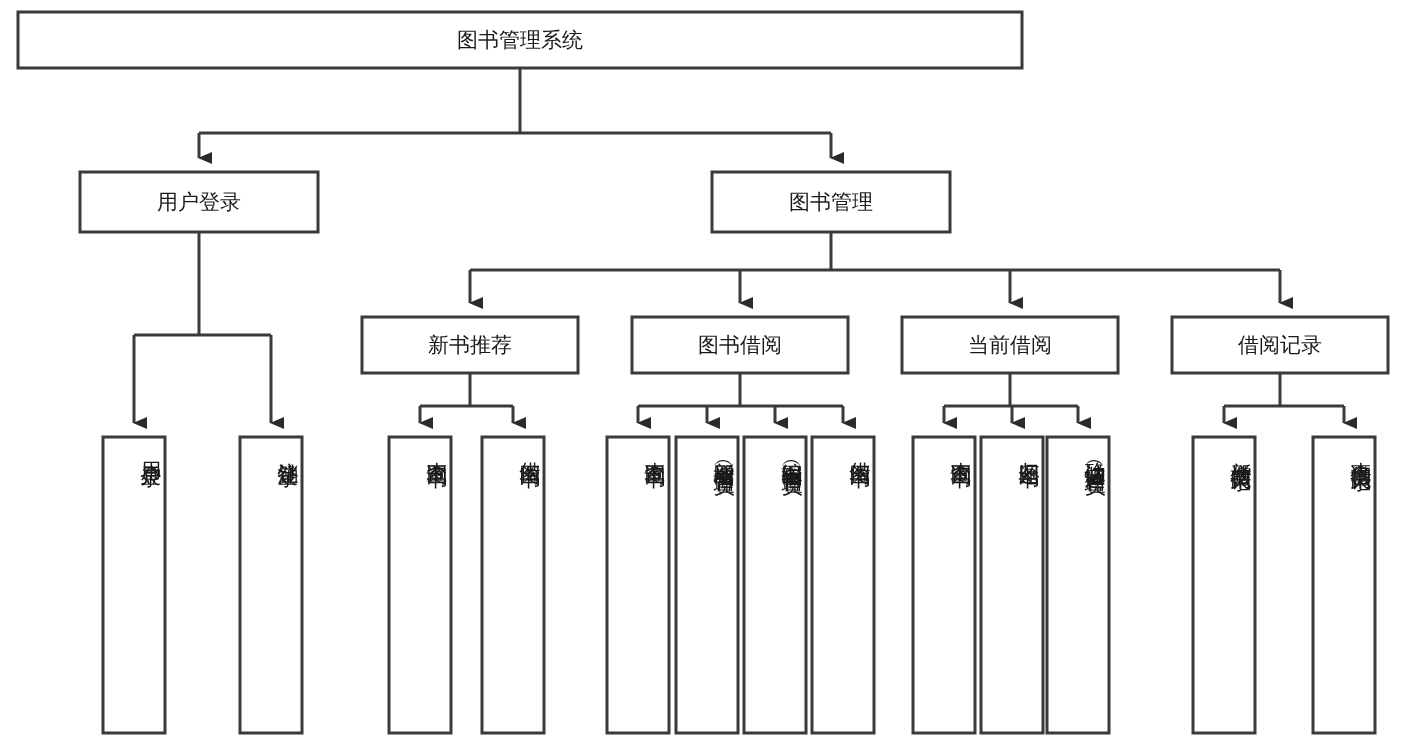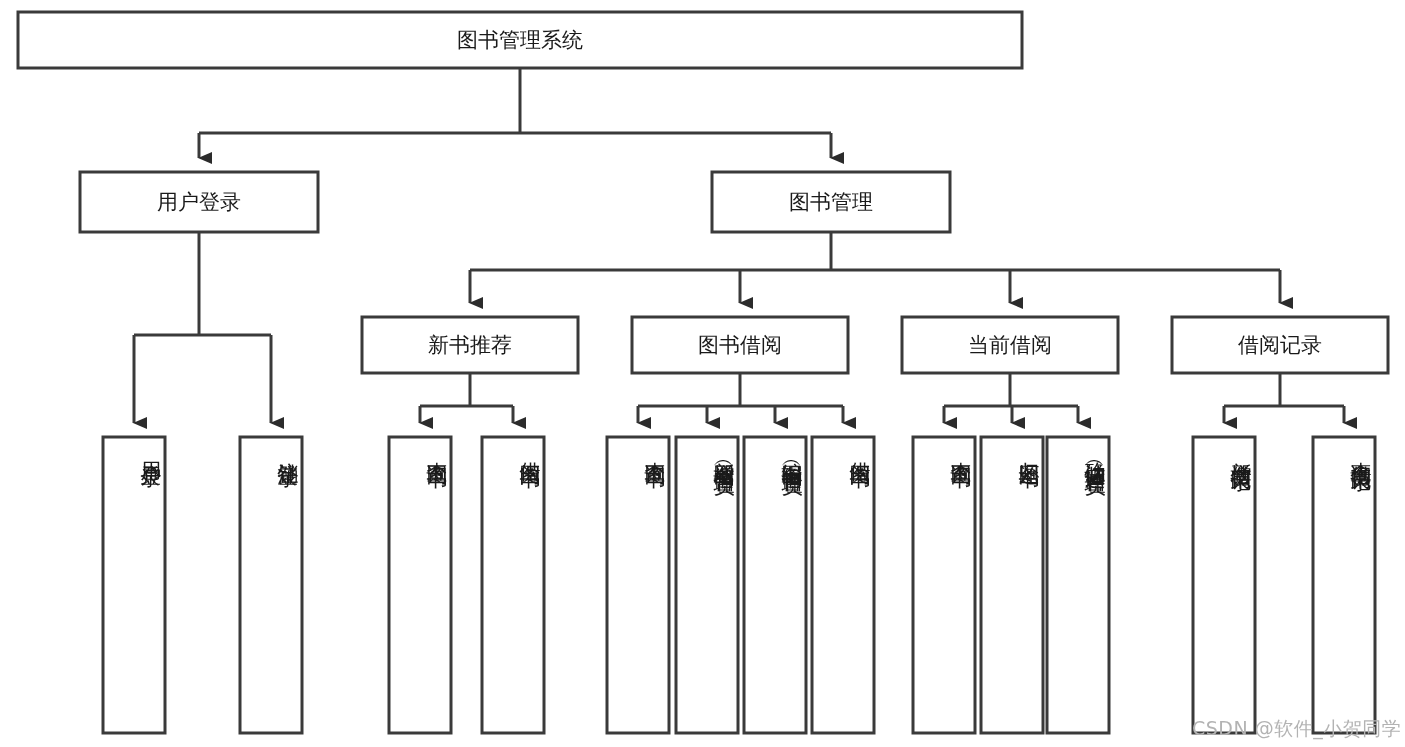--- a/index.html
+++ b/index.html
@@ -196,14 +196,13 @@
       <div class="leaf-label" style="left: 678px; width: 58px; top: 445px; height: auto;">新增图书（管理员）</div>
       <div class="leaf-label" style="left: 746px; width: 58px; top: 445px; height: auto;">编辑图书（管理员）</div>
       <div class="leaf-label" style="left: 814px; width: 58px; top: 445px; height: auto;">借阅图书</div>
       <div class="leaf-label" style="left: 915px; width: 58px; top: 445px; height: auto;">查询图书</div>
       <div class="leaf-label" style="left: 983px; width: 58px; top: 445px; height: auto;">归还图书</div>
       <div class="leaf-label" style="left: 1049px; width: 58px; top: 445px; height: auto;">确认归还（管理员）</div>
       <div class="leaf-label" style="left: 1195px; width: 58px; top: 445px; height: auto;">新增借阅记录</div>
       <div class="leaf-label" style="left: 1315px; width: 58px; top: 445px; height: auto;">查询借阅记录</div>
     </div>
 
-  <div class="watermark" style="left: 1192px; top: 716px;">CSDN @软件_小贺同学</div>
 </div>
 
 </body></html>

